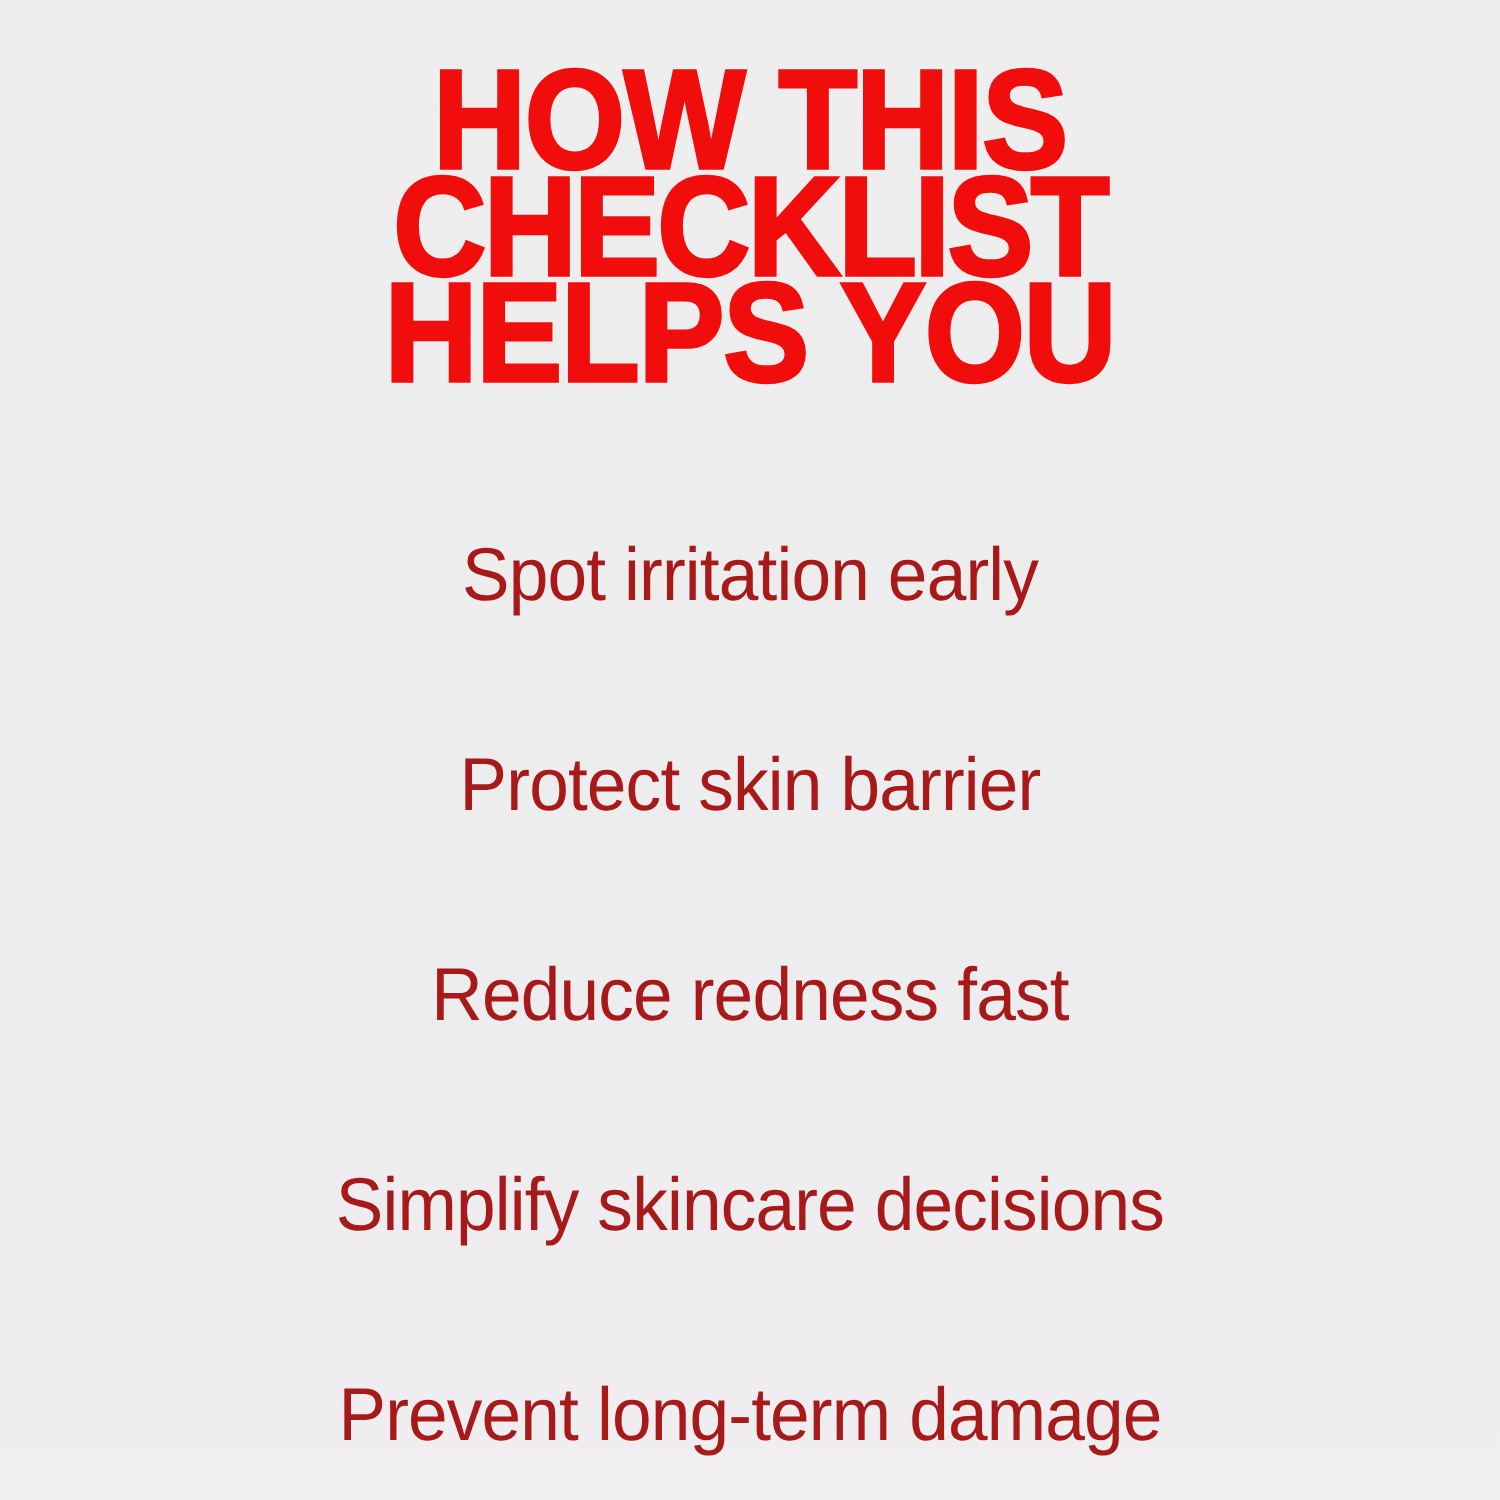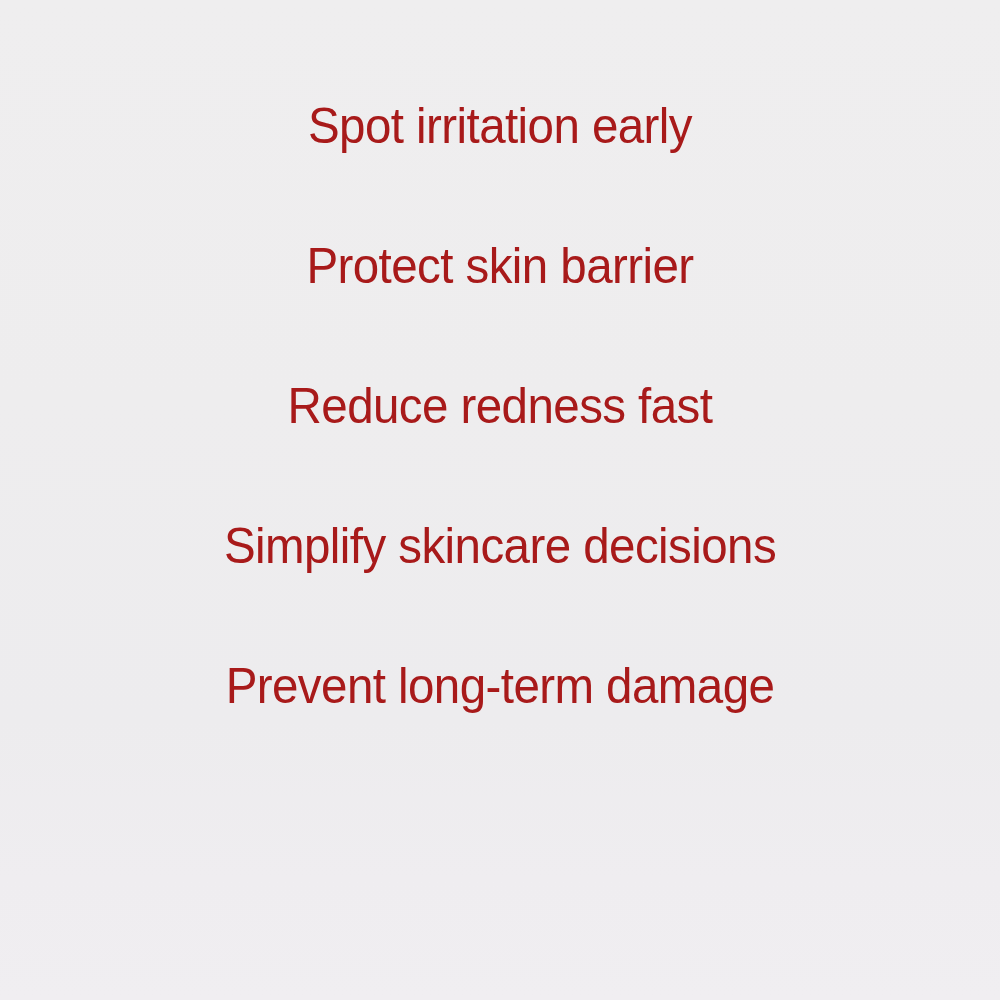--- a/index.html
+++ b/index.html
@@ -81,20 +81,25 @@
     align-items: center;
     justify-content: center;
     transform: scaleX(0.95);
   }
 </style>
 </head>
 <body>
 
 <div id="poster">
 
+  <div class="headline">
+    <span class="hl hl-1">HOW THIS</span>
+    <span class="hl hl-2">CHECKLIST</span>
+    <span class="hl hl-3">HELPS YOU</span>
+  </div>
 
   <div class="benefits">
     <div class="benefit-line">Spot irritation early</div>
     <div class="benefit-line">Protect skin barrier</div>
     <div class="benefit-line">Reduce redness fast</div>
     <div class="benefit-line">Simplify skincare decisions</div>
     <div class="benefit-line">Prevent long-term damage</div>
   </div>
 
 </div>

